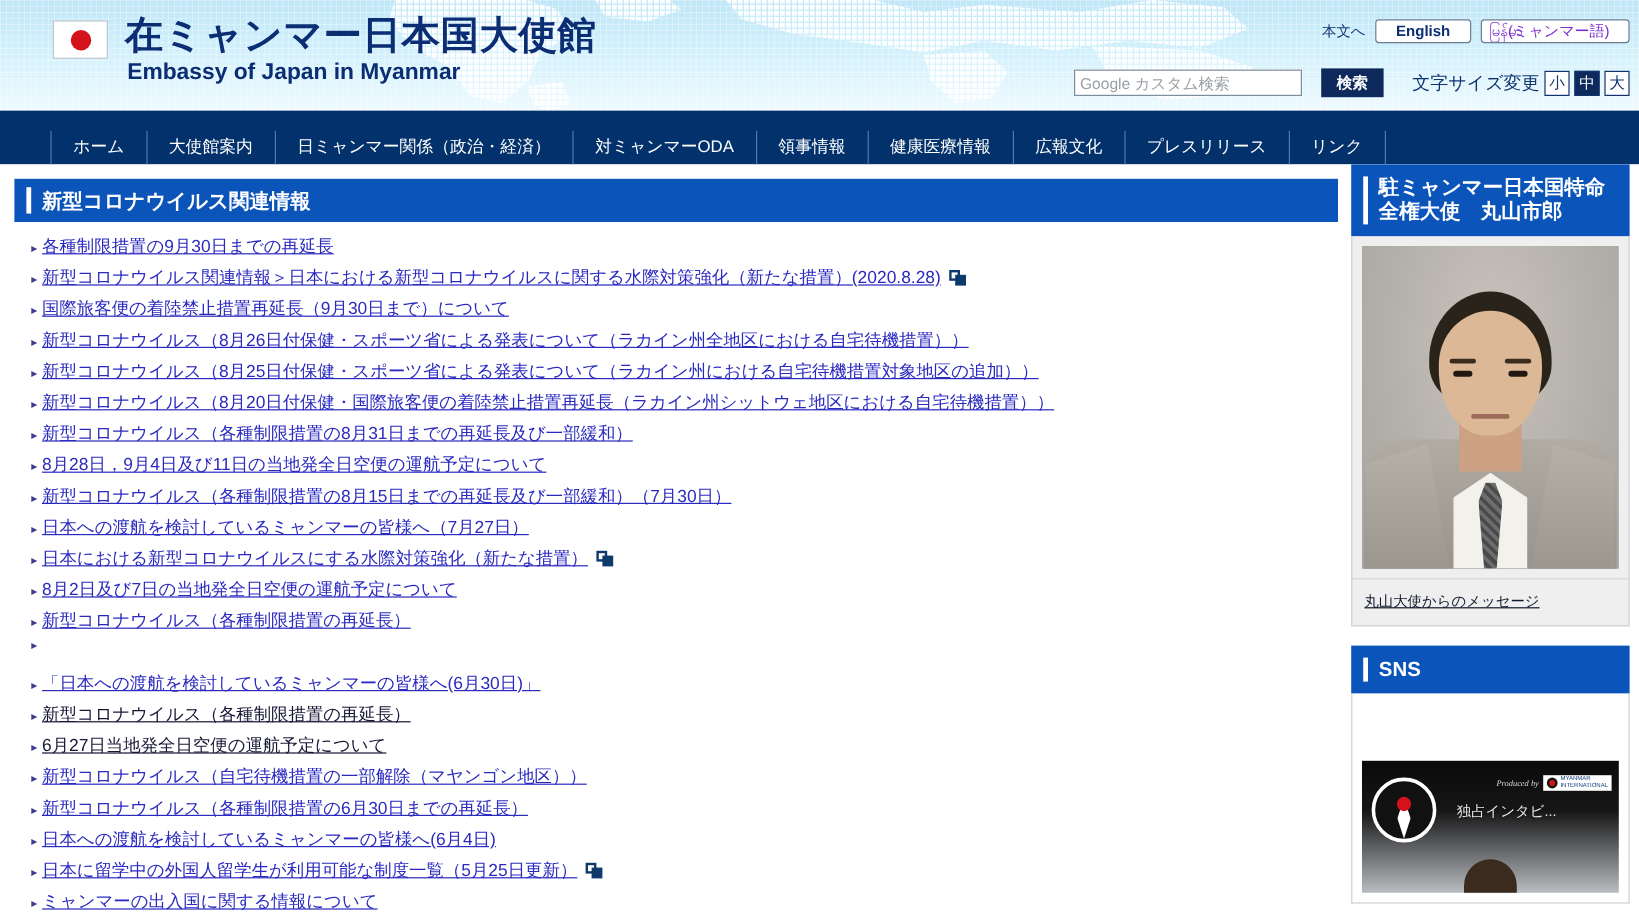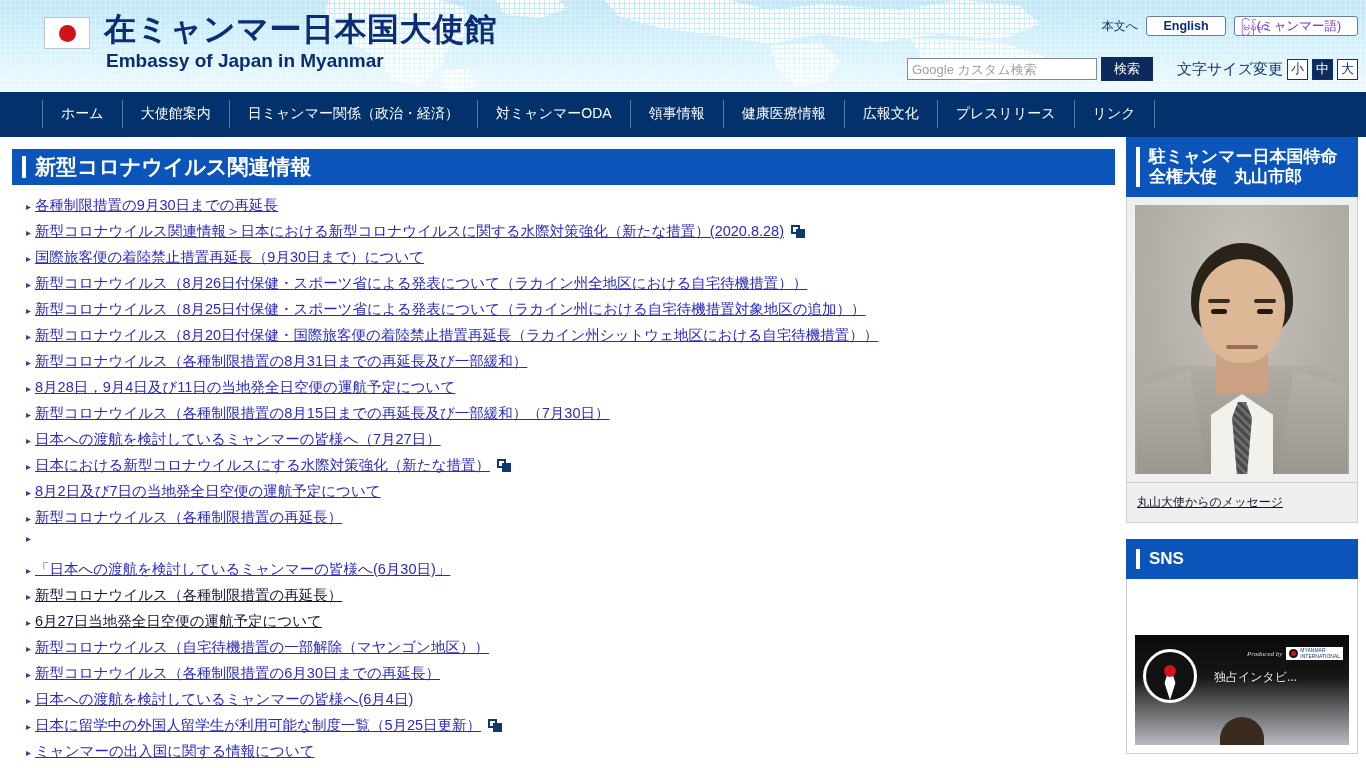--- a/index.html
+++ b/index.html
@@ -136,27 +136,28 @@
     font-size: 13px;
     color: #333;
     padding: 0 4px;
     outline: none;
     font-family: "Liberation Sans", sans-serif;
   }
   #search-input::placeholder { color: #9aa0a6; }
   #search-btn {
     height: 24px;
     min-width: 52px;
-    margin-left: 4px;
+    margin-left: 16px;
     background: #0e2a5c;
     color: #fff;
     border: none;
     font-size: 13px;
     cursor: pointer;
     font-family: "Liberation Sans", sans-serif;
+    font-weight: bold;
   }
   #fontsize-label {
     margin-left: 24px;
     font-size: 15px;
     color: #10336e;
     white-space: nowrap;
   }
   .fs-btn {
     display: inline-flex;
     align-items: center; justify-content: center;
@@ -177,21 +178,21 @@
     height: 45px;
     background: #02316b;
     display: flex;
     align-items: stretch;
     padding-left: 42px;
   }
   #gnav ul {
     list-style: none;
     margin: 0; padding: 0;
     display: flex;
-    align-items: flex-start;
+    align-items: flex-end;
   }
   #gnav li { display: flex; }
   #gnav a {
     display: flex;
     align-items: center;
     padding: 0 18px;
     color: #ffffff;
     font-size: 14px;
     text-decoration: none;
     white-space: nowrap;
@@ -227,21 +228,21 @@
     align-items: center;
     padding-left: 10px;
   }
   #main-heading .accent {
     width: 4px; height: 22px;
     background: #ffffff;
     margin-right: 9px;
   }
   #main-heading h1 {
     margin: 0;
-    font-size: 21px;
+    font-size: 17px;
     color: #ffffff;
     font-weight: bold;
     text-align: right;
   }
 
   
   #link-list {
     list-style: none;
     margin: 11px 0 0 0;
     padding: 0 0 0 26px;

